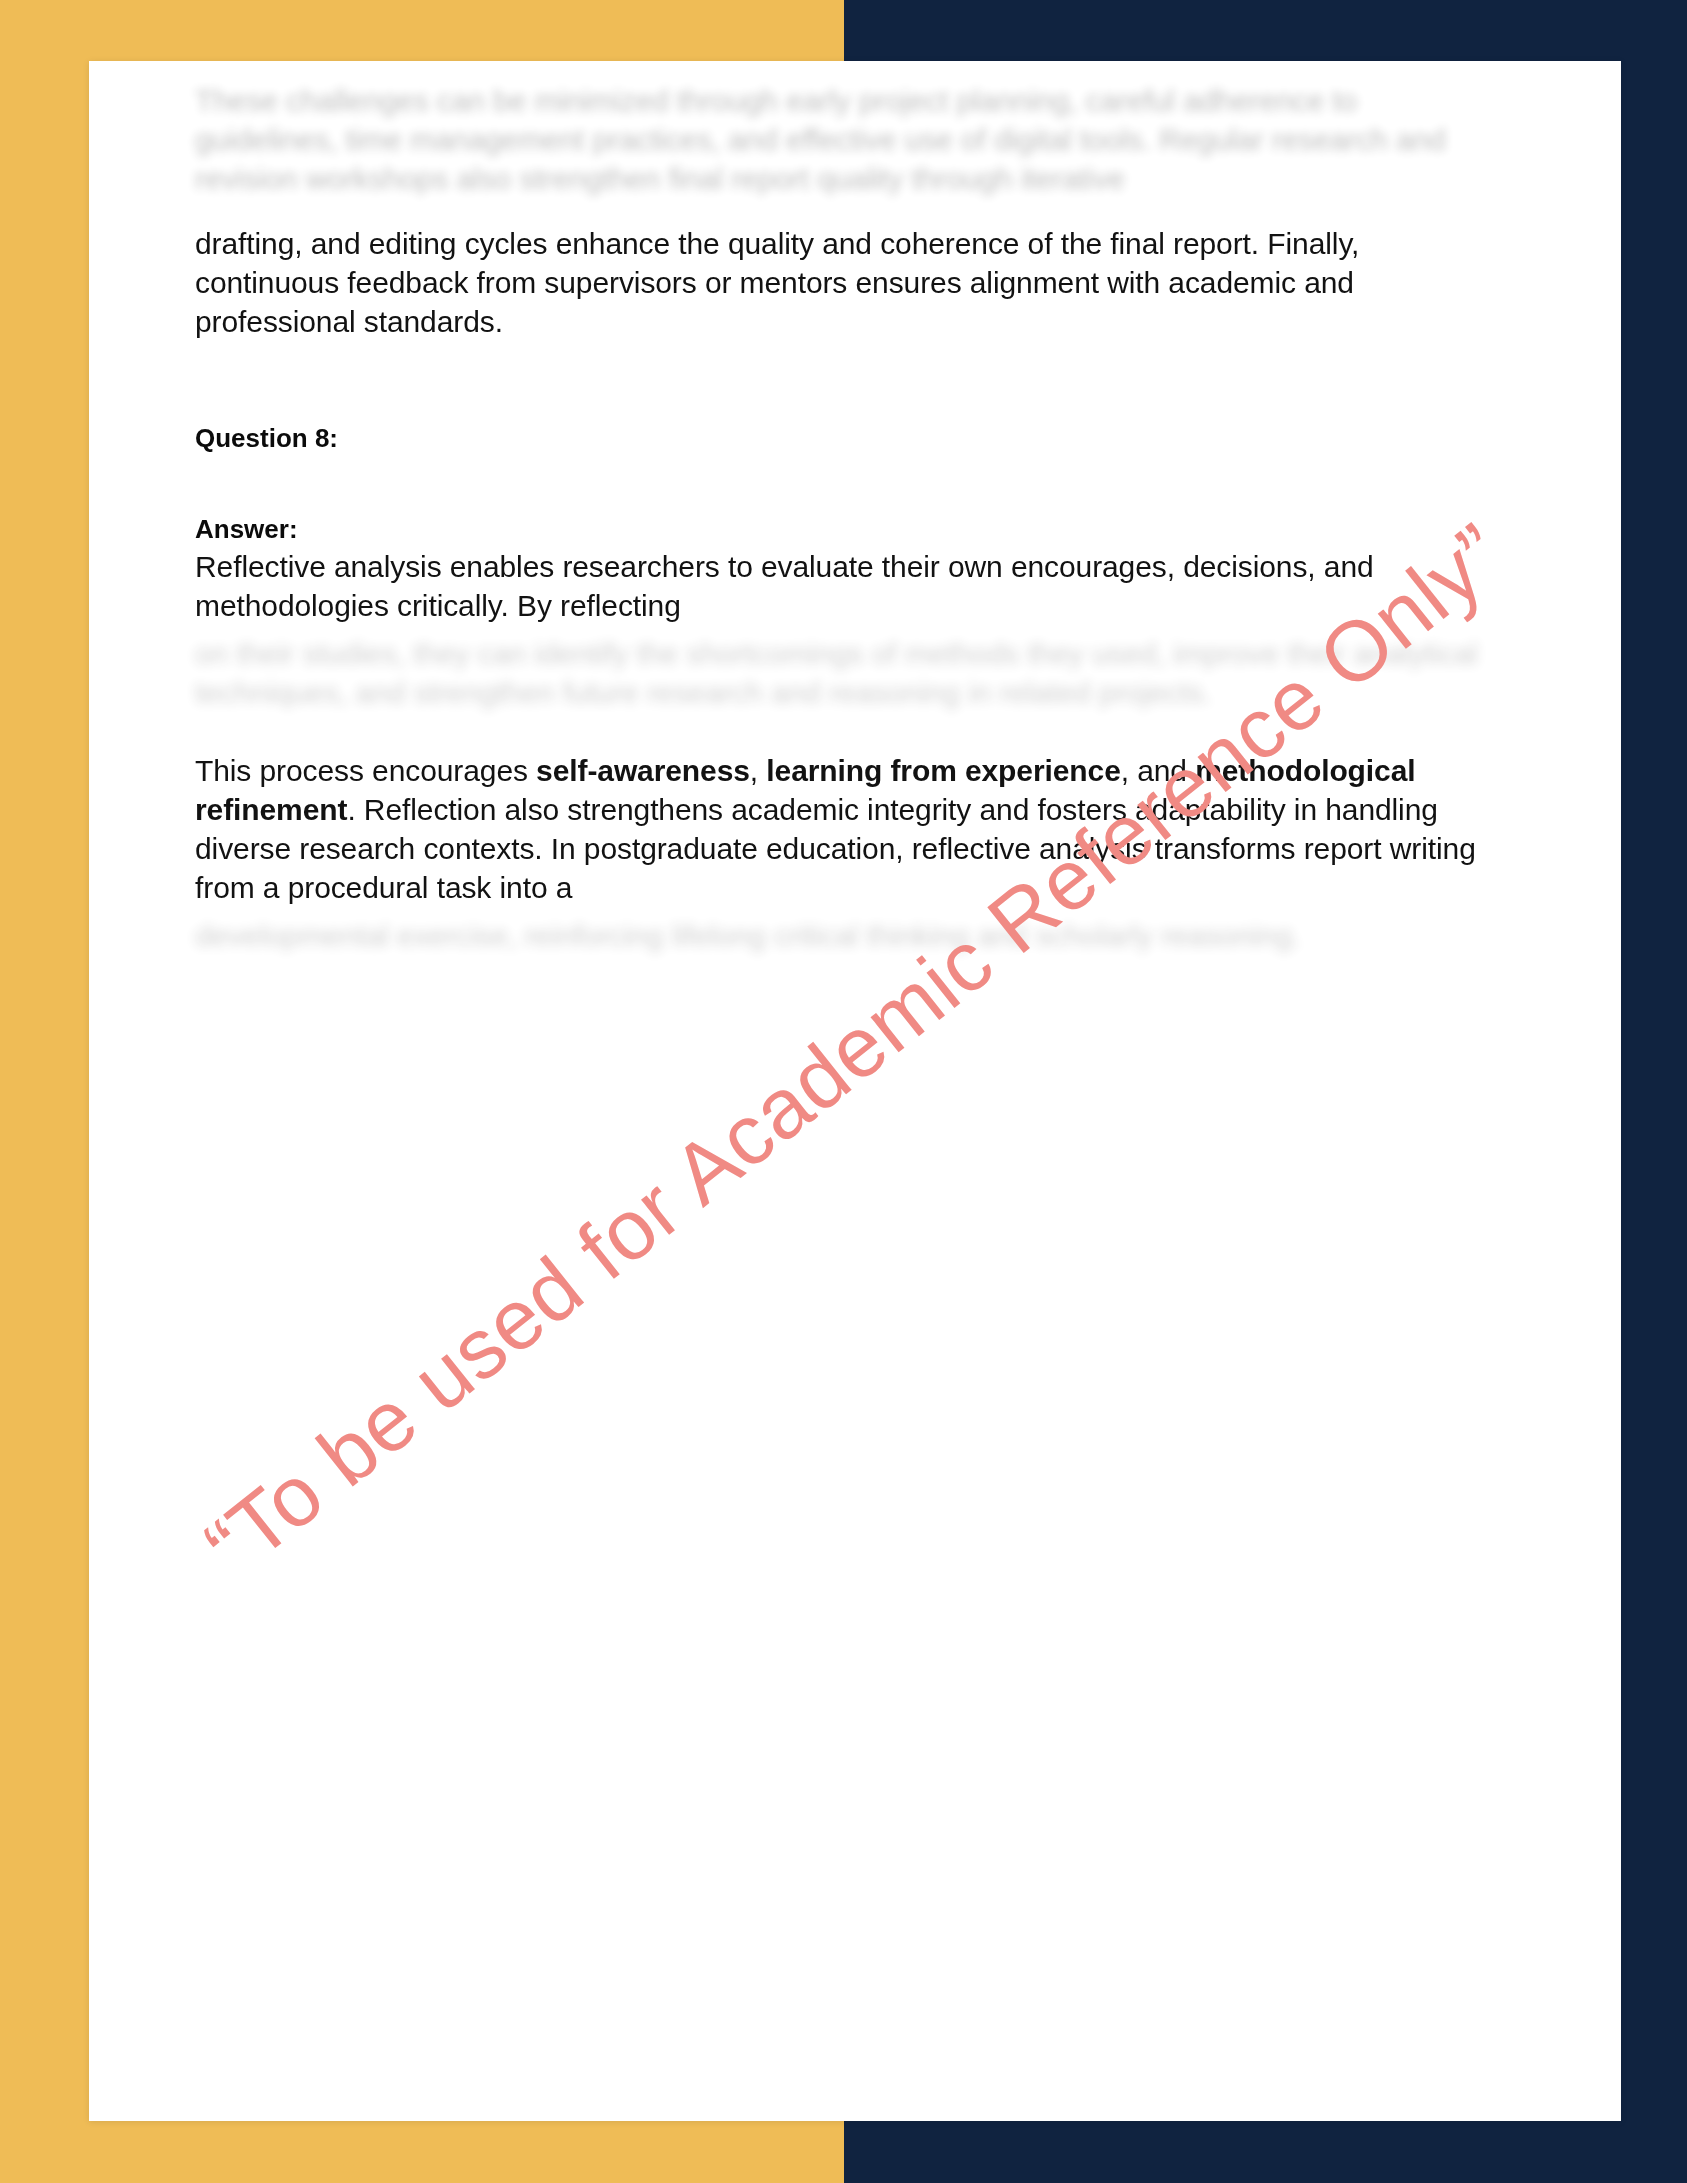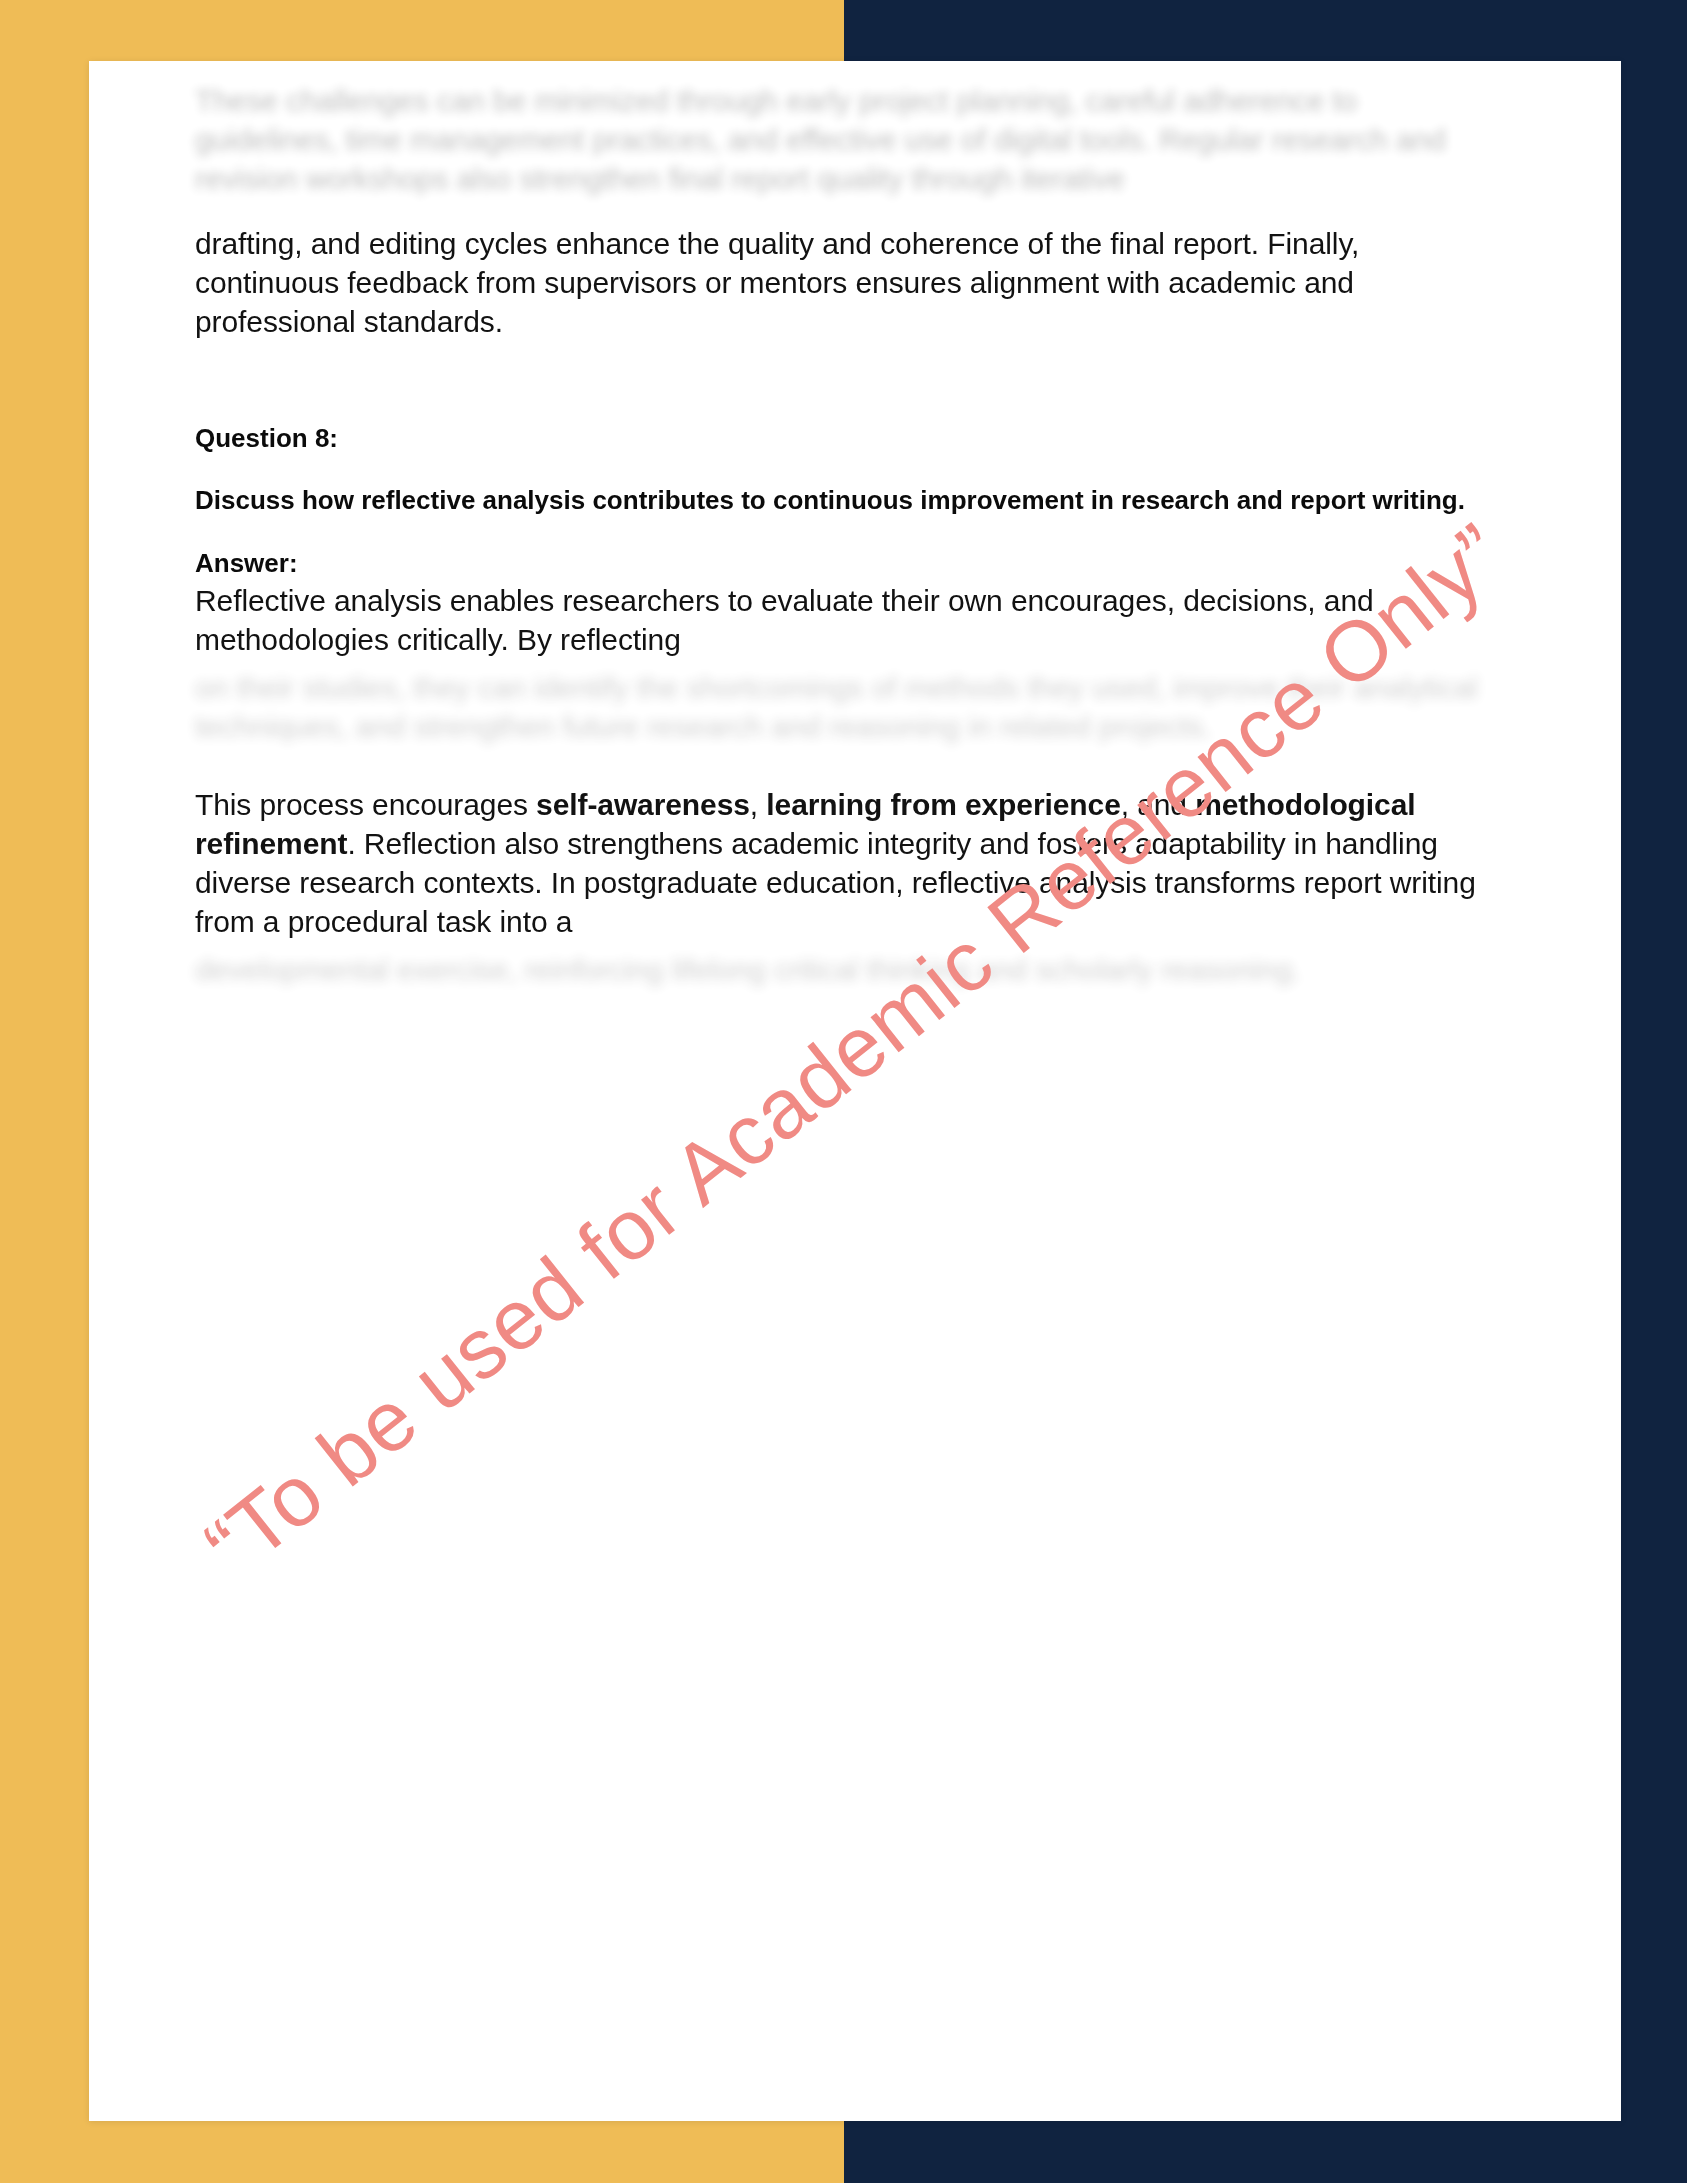--- a/index.html
+++ b/index.html
@@ -125,21 +125,20 @@
       <div class="gap-sm"></div>
 
       <p class="para">drafting, and editing cycles enhance the quality and coherence of the final report. Finally, continuous feedback from supervisors or mentors ensures alignment with academic and professional standards.</p>
 
       <div class="gap-xl"></div>
 
       <p class="heading">Question 8:</p>
 
       <div class="gap-md"></div>
 
-      <p class="heading">Discuss how reflective analysis contributes to continuous improvement in research and report writing.</p>
 
       <div class="gap-md"></div>
 
       <p class="heading">Answer:</p>
 
       <p class="para">Reflective analysis enables researchers to evaluate their own encourages, decisions, and methodologies critically. By reflecting</p>
 
       <p class="para blurred-strong">on their studies, they can identify the shortcomings of methods they used, improve their analytical techniques, and strengthen future research and reasoning in related projects.</p>
 
       <div class="gap-md"></div>

